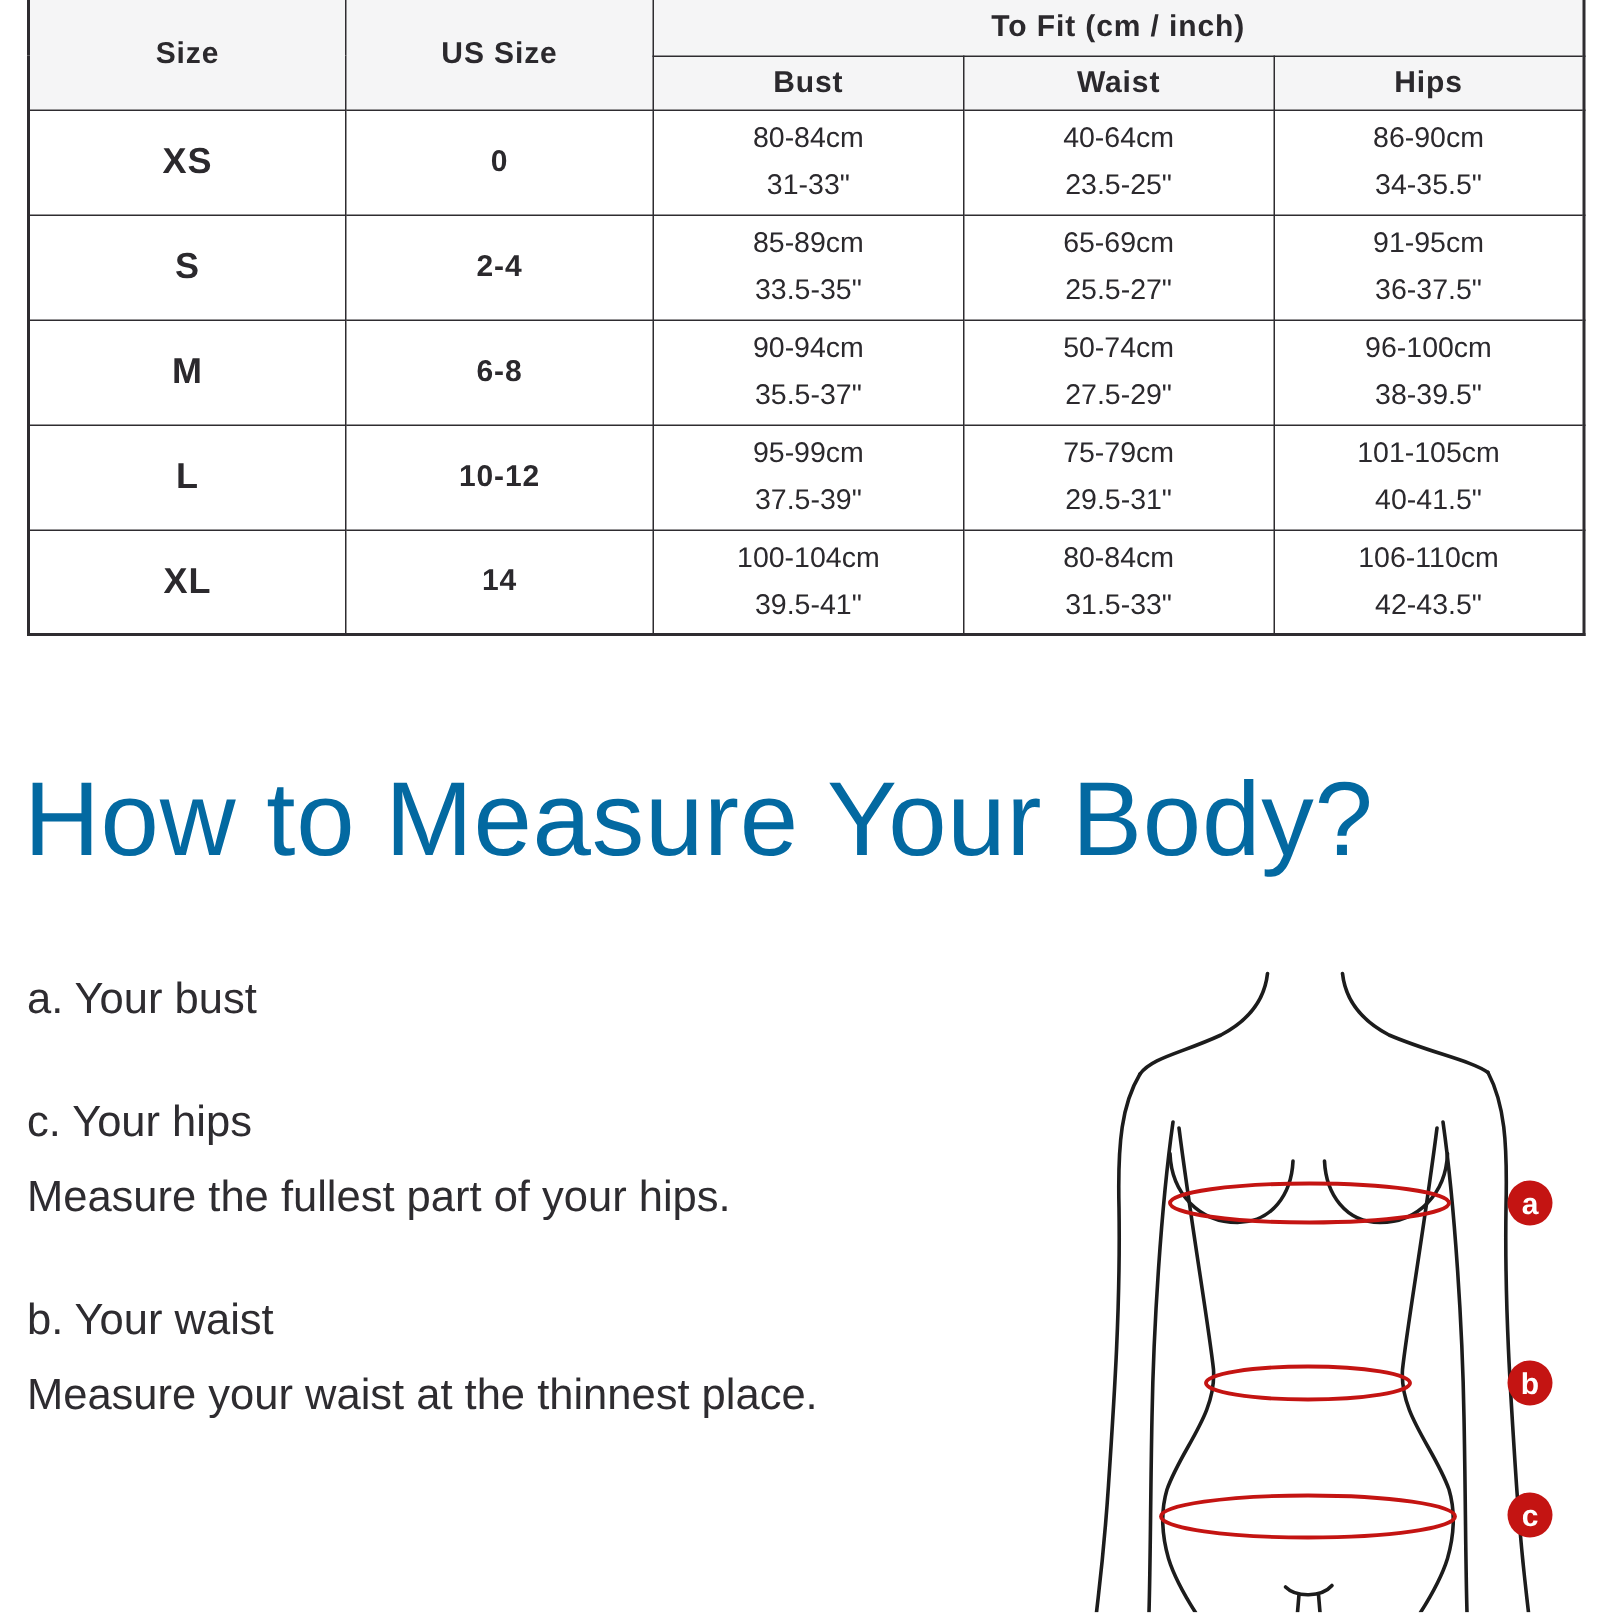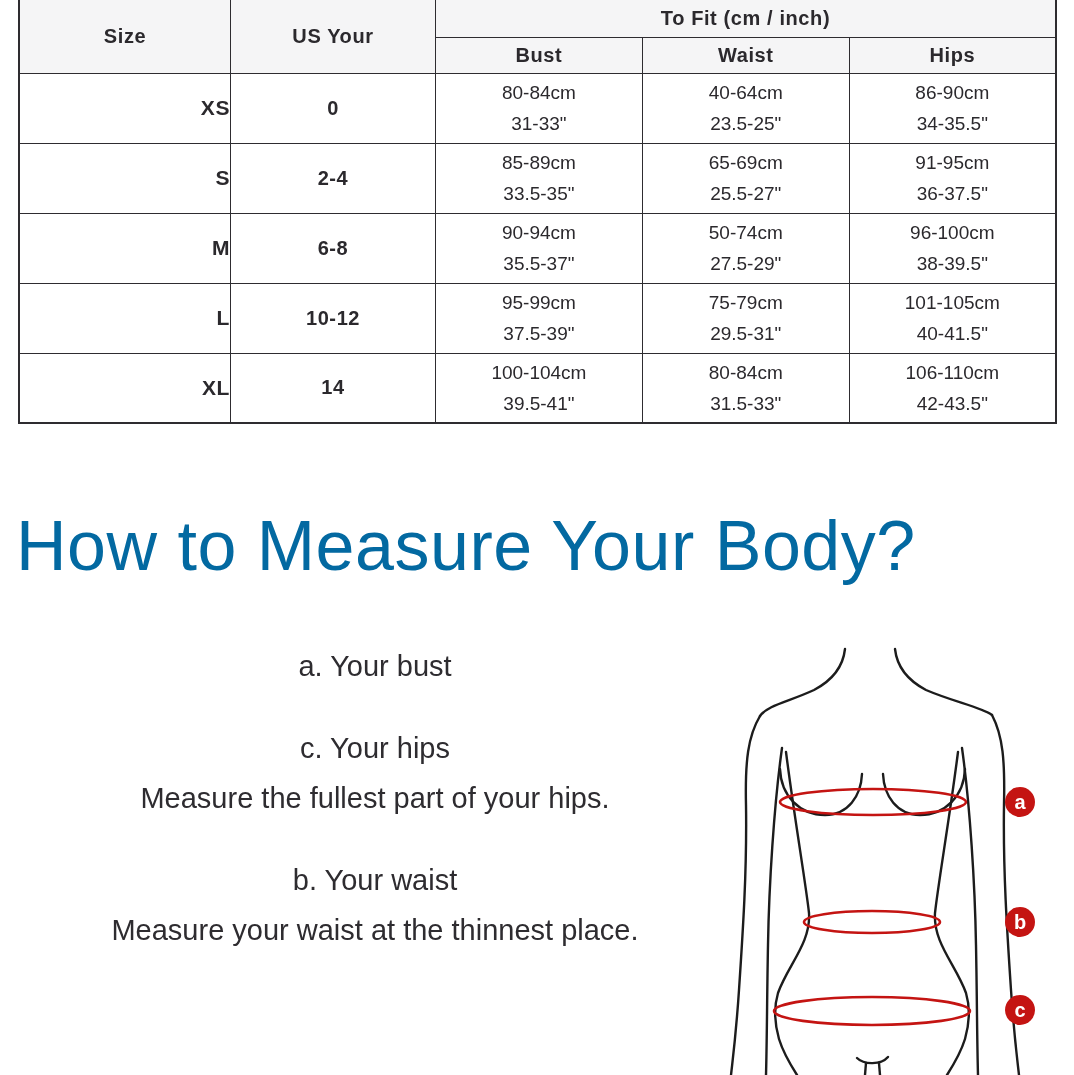--- a/index.html
+++ b/index.html
@@ -20,54 +20,54 @@
     padding:0;
   }
   .size-table { border:2px solid #2e2c30; border-top:none; }
   .size-table thead tr:first-child th { border-top:none; }
   .size-table thead th {
     background:#f5f5f6; font-size:20px; font-weight:bold; letter-spacing:0.6px;
   }
   .size-table thead tr.r1 { height:37px; }
   .size-table thead tr.r2 { height:36px; }
   .size-table tbody tr { height:70px; background:#ffffff; }
-  td.size-cell { font-weight:bold; font-size:21px; letter-spacing:0.6px;text-align:right; }
+  td.size-cell { font-weight:bold; font-size:24px; letter-spacing:0.6px; }
   td.us-cell   { font-weight:bold; font-size:20px; letter-spacing:0.6px; }
   td.measure-cell { font-size:19px; }
   .measure-cell div { line-height:31px;text-align:center; }
 
   
   .howto-title {
     position:absolute; left:16px; top:506px;
     font-size:70px; font-weight:400; color:#0369a1; letter-spacing:0.5px;
     white-space:nowrap;
   }
   .steps {
     position:absolute; left:18px; top:641px; width:714px;
     font-size:29px; line-height:50px; color:#2e2c30;
   }
-  .step { margin-bottom:32px;text-align:center; }
+  .step { margin-bottom:32px; }
 
   
   .figure-wrap { position:absolute; left:720px; top:645px; width:354px; height:430px; }
   .badge-letter {
     font-family:"Liberation Sans","DejaVu Sans",sans-serif;
     font-weight:bold; font-size:20px; fill:#ffffff;
   }
 </style>
 </head>
 <body>
 
 <div class="page">
 
   <table class="size-table">
     <thead>
       <tr class="r1">
         <th rowspan="2" style="width:210px">Size</th>
-        <th rowspan="2" style="width:204px">US Your</th>
+        <th rowspan="2" style="width:204px">US Size</th>
         <th colspan="3">To Fit (cm / inch)</th>
       </tr>
       <tr class="r2">
         <th style="width:208px">Bust</th>
         <th style="width:207px">Waist</th>
         <th style="width:210px">Hips</th>
       </tr>
     </thead>
     <tbody>
       <tr>

